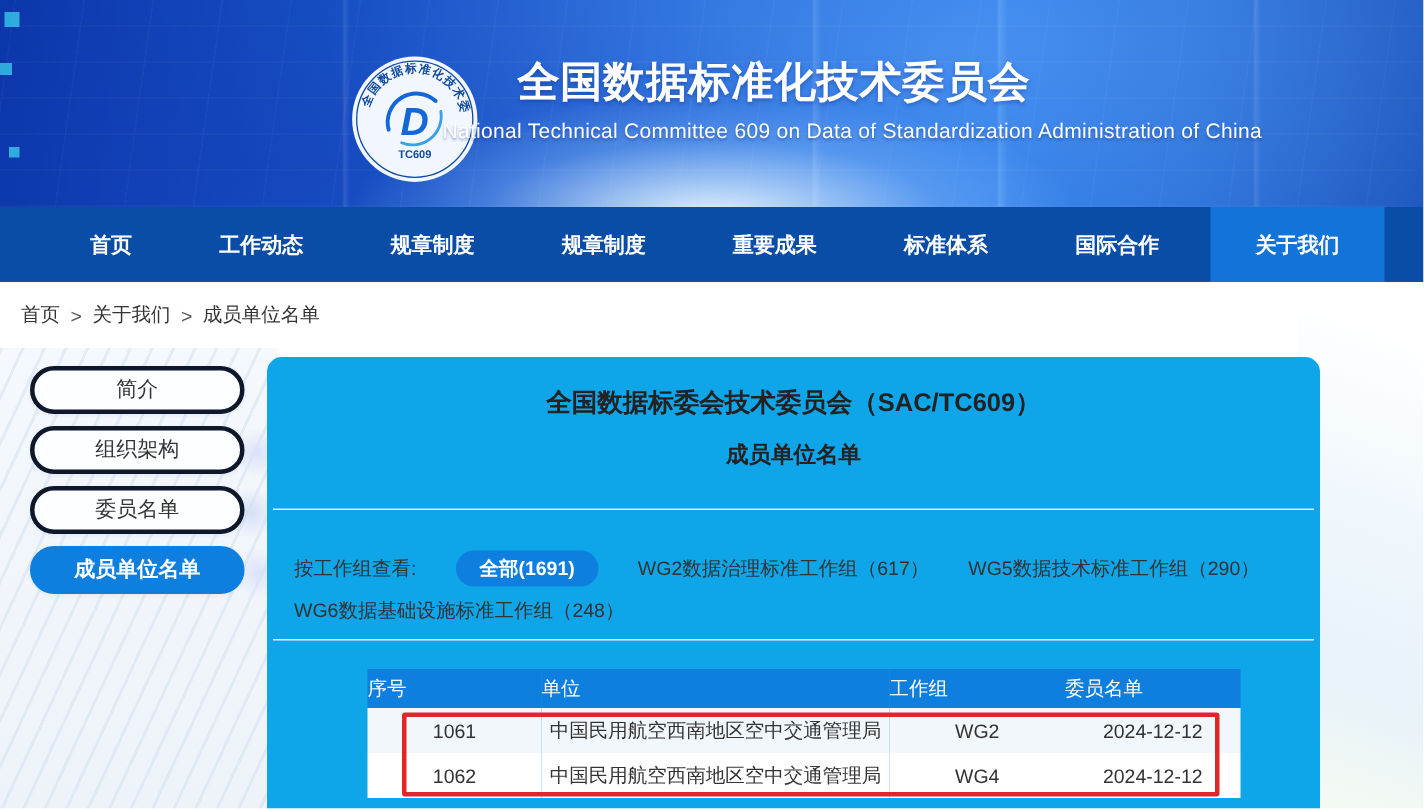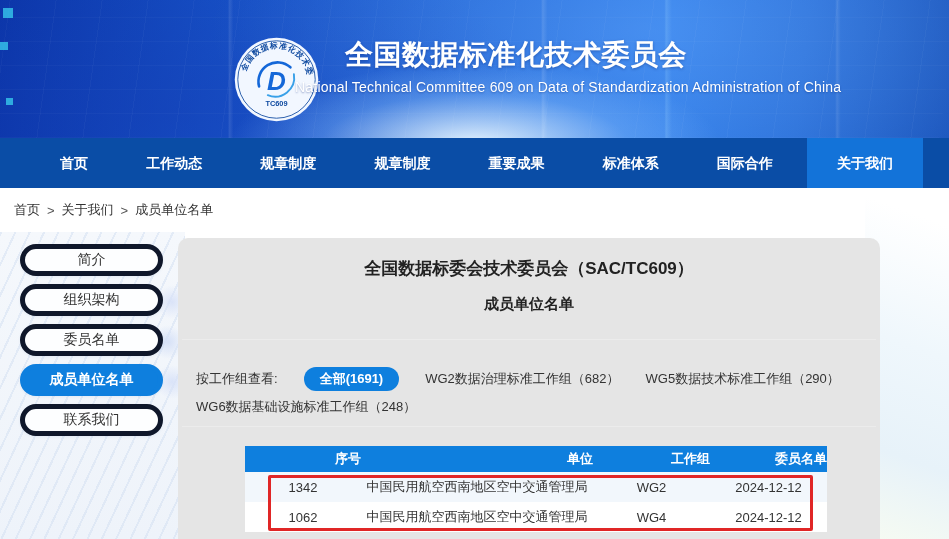--- a/index.html
+++ b/index.html
@@ -57,42 +57,42 @@
       radial-gradient(circle 16px at 168px 110px, rgba(210,222,246,0.9), rgba(210,222,246,0) 17px),
       radial-gradient(circle 16px at 172px 150px, rgba(215,225,248,0.9), rgba(215,225,248,0) 17px),
       repeating-linear-gradient(115deg, rgba(206,220,240,0.45) 0 2px, rgba(246,249,253,0) 2px 13px),
       linear-gradient(180deg,#f5f8fc,#eef3fa); }
   .bg-right { position:absolute; left:865px; top:188px; width:84px; height:351px;
     background:linear-gradient(200deg,#ffffff 10%, #eff7fc 45%, #e7f2f9 75%, #f6fbf2 100%); }
 
   
   .sidebar { position:absolute; left:20px; top:244px; width:143px; }
   .side-item { width:143px; height:32px; margin-bottom:8px; background:#fdfeff;
-    border:5px solid #0f172a; border-radius:17px; box-shadow:0 1px 3px rgba(30,80,160,0.07);
+    border:3px solid #0f172a; border-radius:17px; box-shadow:0 1px 3px rgba(30,80,160,0.07);
     display:flex; align-items:center; justify-content:center; font-size:14px; color:#333; cursor:pointer; }
   .side-item.active { background:#0E7FDE; border-color:#0E7FDE; color:#fff; font-weight:bold; }
 
   
   .card { position:absolute; left:178px; top:238px; width:702px; height:301px;
-    background:#e5e5e5; border-radius:10px 10px 0 0; }
+    background:#0ea5e9; border-radius:10px 10px 0 0; }
   .page-title { margin-top:20px; text-align:center; font-size:17px; font-weight:bold; color:#222; line-height:22px; }
   .page-subtitle { margin-top:14px; text-align:center; font-size:15px; font-weight:bold; color:#222; line-height:20px; }
   .divider { border:none; border-top:1px solid #ececec; margin:0 4px; }
   .divider1 { margin-top:25px; }
   .divider2 { margin-top:6px; }
 
   .filter { margin-top:26px; padding-left:18px; padding-right:10px;
     display:flex; flex-wrap:wrap; align-items:center; column-gap:26px; row-gap:2px;
     font-size:13px; color:#333; line-height:26px; }
   .filter-label { color:#333; }
   .filter-opt { cursor:pointer; white-space:nowrap; }
   .filter-opt.pill { background:#0E7FDE; color:#fff; border-radius:14px; padding:3px 16px; line-height:normal; font-weight:bold; }
 
   table.units { margin:19px 0 0 67px; width:582px; border-collapse:collapse; table-layout:fixed; font-size:13px; }
-  table.units th { background:#0E7FDE; color:#fff; font-weight:bold; height:26px; text-align:right;padding-left:16px; }
+  table.units th { background:#0E7FDE; color:#fff; font-weight:normal; height:26px; text-align:left; }
   table.units td { height:30px; text-align:center; color:#333; }
   tr.row-odd td { background:#F2F7FC; }
   tr.row-even td { background:#ffffff; }
 
   .highlight-box { position:absolute; left:90px; top:237px; width:545px; height:56px;
     border:3px solid #E02626; border-radius:2px; pointer-events:none; }
 </style>
 </head>
 <body>
 
@@ -144,32 +144,31 @@
 </div>
 
 <div class="bg-left"></div>
 <div class="bg-right"></div>
 
 <div class="sidebar">
   <div class="side-item">简介</div>
   <div class="side-item">组织架构</div>
   <div class="side-item">委员名单</div>
   <div class="side-item active">成员单位名单</div>
-  <div class="side-item">联系我们</div>
 </div>
 
 <div class="card">
   <div class="page-title">全国数据标委会技术委员会（SAC/TC609）</div>
   <div class="page-subtitle">成员单位名单</div>
   <hr class="divider divider1">
 
   <div class="filter">
     <span class="filter-label">按工作组查看:</span>
     <span class="filter-opt pill">全部(1691)</span>
-    <span class="filter-opt">WG2数据治理标准工作组（682）</span>
+    <span class="filter-opt">WG2数据治理标准工作组（617）</span>
     <span class="filter-opt">WG5数据技术标准工作组（290）</span>
     <span class="filter-opt">WG6数据基础设施标准工作组（248）</span>
   </div>
 
   <hr class="divider divider2">
 
   <table class="units">
     <colgroup>
         <col style="width:116px">
         <col style="width:232px">
@@ -179,21 +178,21 @@
     <thead>
       <tr>
         <th>序号</th>
         <th>单位</th>
         <th>工作组</th>
         <th>委员名单</th>
       </tr>
     </thead>
     <tbody>
       <tr class="row-odd">
-        <td>1342</td>
+        <td>1061</td>
         <td>中国民用航空西南地区空中交通管理局</td>
         <td>WG2</td>
         <td>2024-12-12</td>
       </tr>
       <tr class="row-even">
         <td>1062</td>
         <td>中国民用航空西南地区空中交通管理局</td>
         <td>WG4</td>
         <td>2024-12-12</td>
       </tr>

